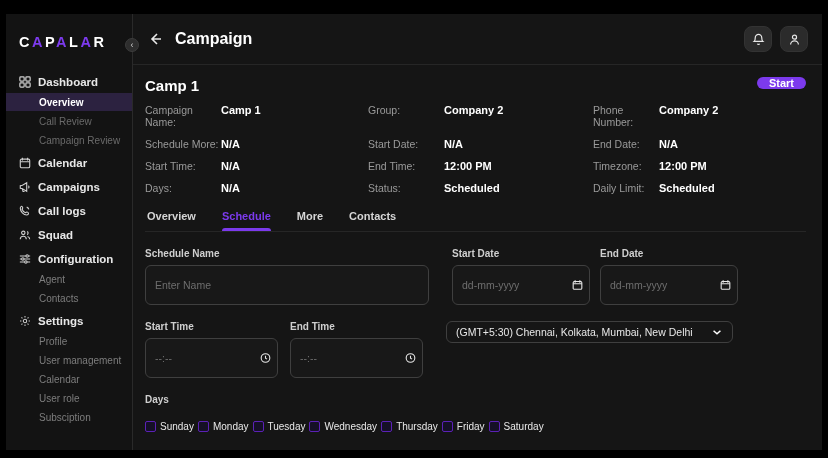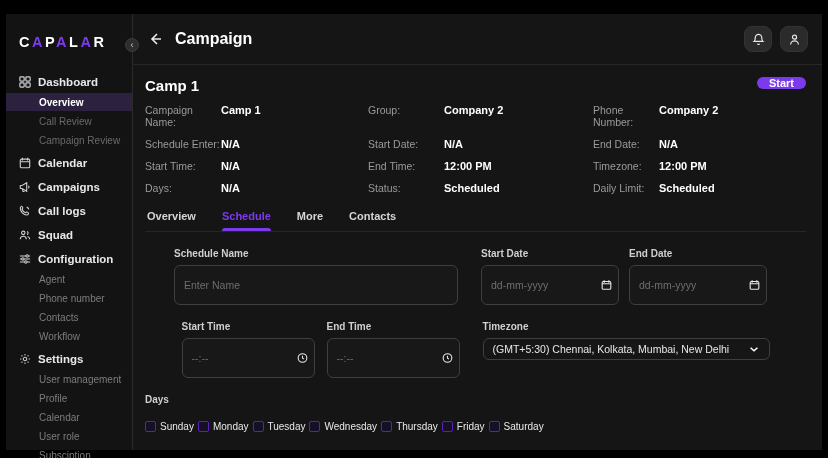--- a/index.html
+++ b/index.html
@@ -40,21 +40,21 @@
   .ilabel { color:#9a9a9a; font-size:10.5px; flex:0 0 76px; }
   .info.c3 .ilabel { flex:0 0 66px; }
   .ivalue { color:#fff; font-size:11px; font-weight:bold; }
 
   .tabs { margin-top:12px; display:flex; gap:26px; border-bottom:1px solid #262626; padding:0 2px; }
   .tab { position:relative; background:none; border:none; color:#d6d6d6; font-size:11px; font-weight:bold; padding:4px 0 9px 0; cursor:pointer; font-family:inherit; }
   .tab.active { color:#7c3aed; }
   .tab.active::after { content:""; position:absolute; left:0; right:0; bottom:0; height:3px; background:#7c3aed; border-radius:3px 3px 0 0; }
 
   .form { padding-top:16px; }
-  .frow { display:flex; margin-bottom:16px;justify-content:center; }
+  .frow { display:flex; margin-bottom:16px; }
   .field { display:flex; flex-direction:column; }
   .flabel { color:#cfcfcf; font-size:10px; font-weight:bold; margin-bottom:6px; }
   .inputwrap { position:relative; }
   .tinput { background:#181818; border:1px solid #3f3f3f; border-radius:6px; height:40px; color:#ddd; font-size:10.5px; padding:0 9px; width:100%; font-family:inherit; outline:none; }
   .tinput::placeholder { color:#6e6e6e; }
   .inputwrap .trail { position:absolute; right:7px; top:50%; transform:translateY(-50%); color:#e8e8e8; display:flex; pointer-events:none; }
   .inputwrap .trail svg { width:11px; height:11px; }
   .w-name { width:284px; margin-right:12px; }
   .w-date { width:138px; margin-right:10px; }
   .w-time { width:133px; margin-right:12px; }
@@ -141,35 +141,33 @@
               <svg viewBox="0 0 14 14" fill="none" stroke="currentColor" stroke-width="1.3">
                 <path d="M1 3.5h12M1 7h12M1 10.5h12"></path>
                 <circle cx="9.5" cy="3.5" r="1.4" fill="#131313"></circle>
                 <circle cx="4.5" cy="7" r="1.4" fill="#131313"></circle>
                 <circle cx="8" cy="10.5" r="1.4" fill="#131313"></circle>
               </svg>
             </span>
           <span>Configuration</span>
         </div>
         <div class="nav-child">Agent</div>
-        <div class="nav-child">Phone number</div>
         <div class="nav-child">Contacts</div>
-        <div class="nav-child">Workflow</div>
 
         <div class="nav-parent">
           <span class="nicon">
               <svg viewBox="0 0 14 14" fill="none" stroke="currentColor" stroke-width="1.2">
                 <circle cx="7" cy="7" r="2"></circle>
                 <path d="M7 1.2v1.6M7 11.2v1.6M1.2 7h1.6M11.2 7h1.6M2.9 2.9l1.1 1.1M10 10l1.1 1.1M11.1 2.9 10 4M4 10l-1.1 1.1"></path>
               </svg>
             </span>
           <span>Settings</span>
         </div>
+        <div class="nav-child">Profile</div>
         <div class="nav-child">User management</div>
-        <div class="nav-child">Profile</div>
         <div class="nav-child">Calendar</div>
         <div class="nav-child">User role</div>
         <div class="nav-child">Subsciption</div>
       </nav>
     </aside>
 
     <main class="main">
       <header class="topbar">
         <button class="back">
             <svg viewBox="0 0 16 16" fill="none" stroke="currentColor" stroke-width="1.6">
@@ -206,21 +204,21 @@
             </div>
           <div class="info c2">
               <span class="ilabel">Group:</span>
               <span class="ivalue">Company 2</span>
             </div>
           <div class="info c3">
               <span class="ilabel">Phone Number:</span>
               <span class="ivalue">Company 2</span>
             </div>
           <div class="info c1">
-              <span class="ilabel">Schedule Enter:</span>
+              <span class="ilabel">Schedule More:</span>
               <span class="ivalue">N/A</span>
             </div>
           <div class="info c2">
               <span class="ilabel">Start Date:</span>
               <span class="ivalue">N/A</span>
             </div>
           <div class="info c3">
               <span class="ilabel">End Date:</span>
               <span class="ivalue">N/A</span>
             </div>
@@ -310,21 +308,20 @@
                 <input class="tinput" type="text" placeholder="--:--" style="">
                 <span class="trail">
                     <svg viewBox="0 0 14 14" fill="none" stroke="currentColor" stroke-width="1.4">
                       <circle cx="7" cy="7" r="5.5"></circle>
                       <path d="M7 4v3.2l2 1.2"></path>
                     </svg>
                   </span>
               </div>
             </div>
             <div class="field w-tz gap-to-col2">
-              <span class="flabel">Timezone</span>
               <div class="select">
                 <span class="sval">(GMT+5:30) Chennai, Kolkata, Mumbai, New Delhi</span>
                 <svg viewBox="0 0 14 14" fill="none" stroke="currentColor" stroke-width="1.8">
                     <path d="M3 5.5 7 9l4-3.5"></path>
                   </svg>
               </div>
             </div>
           </div>
 
           <div class="field">

